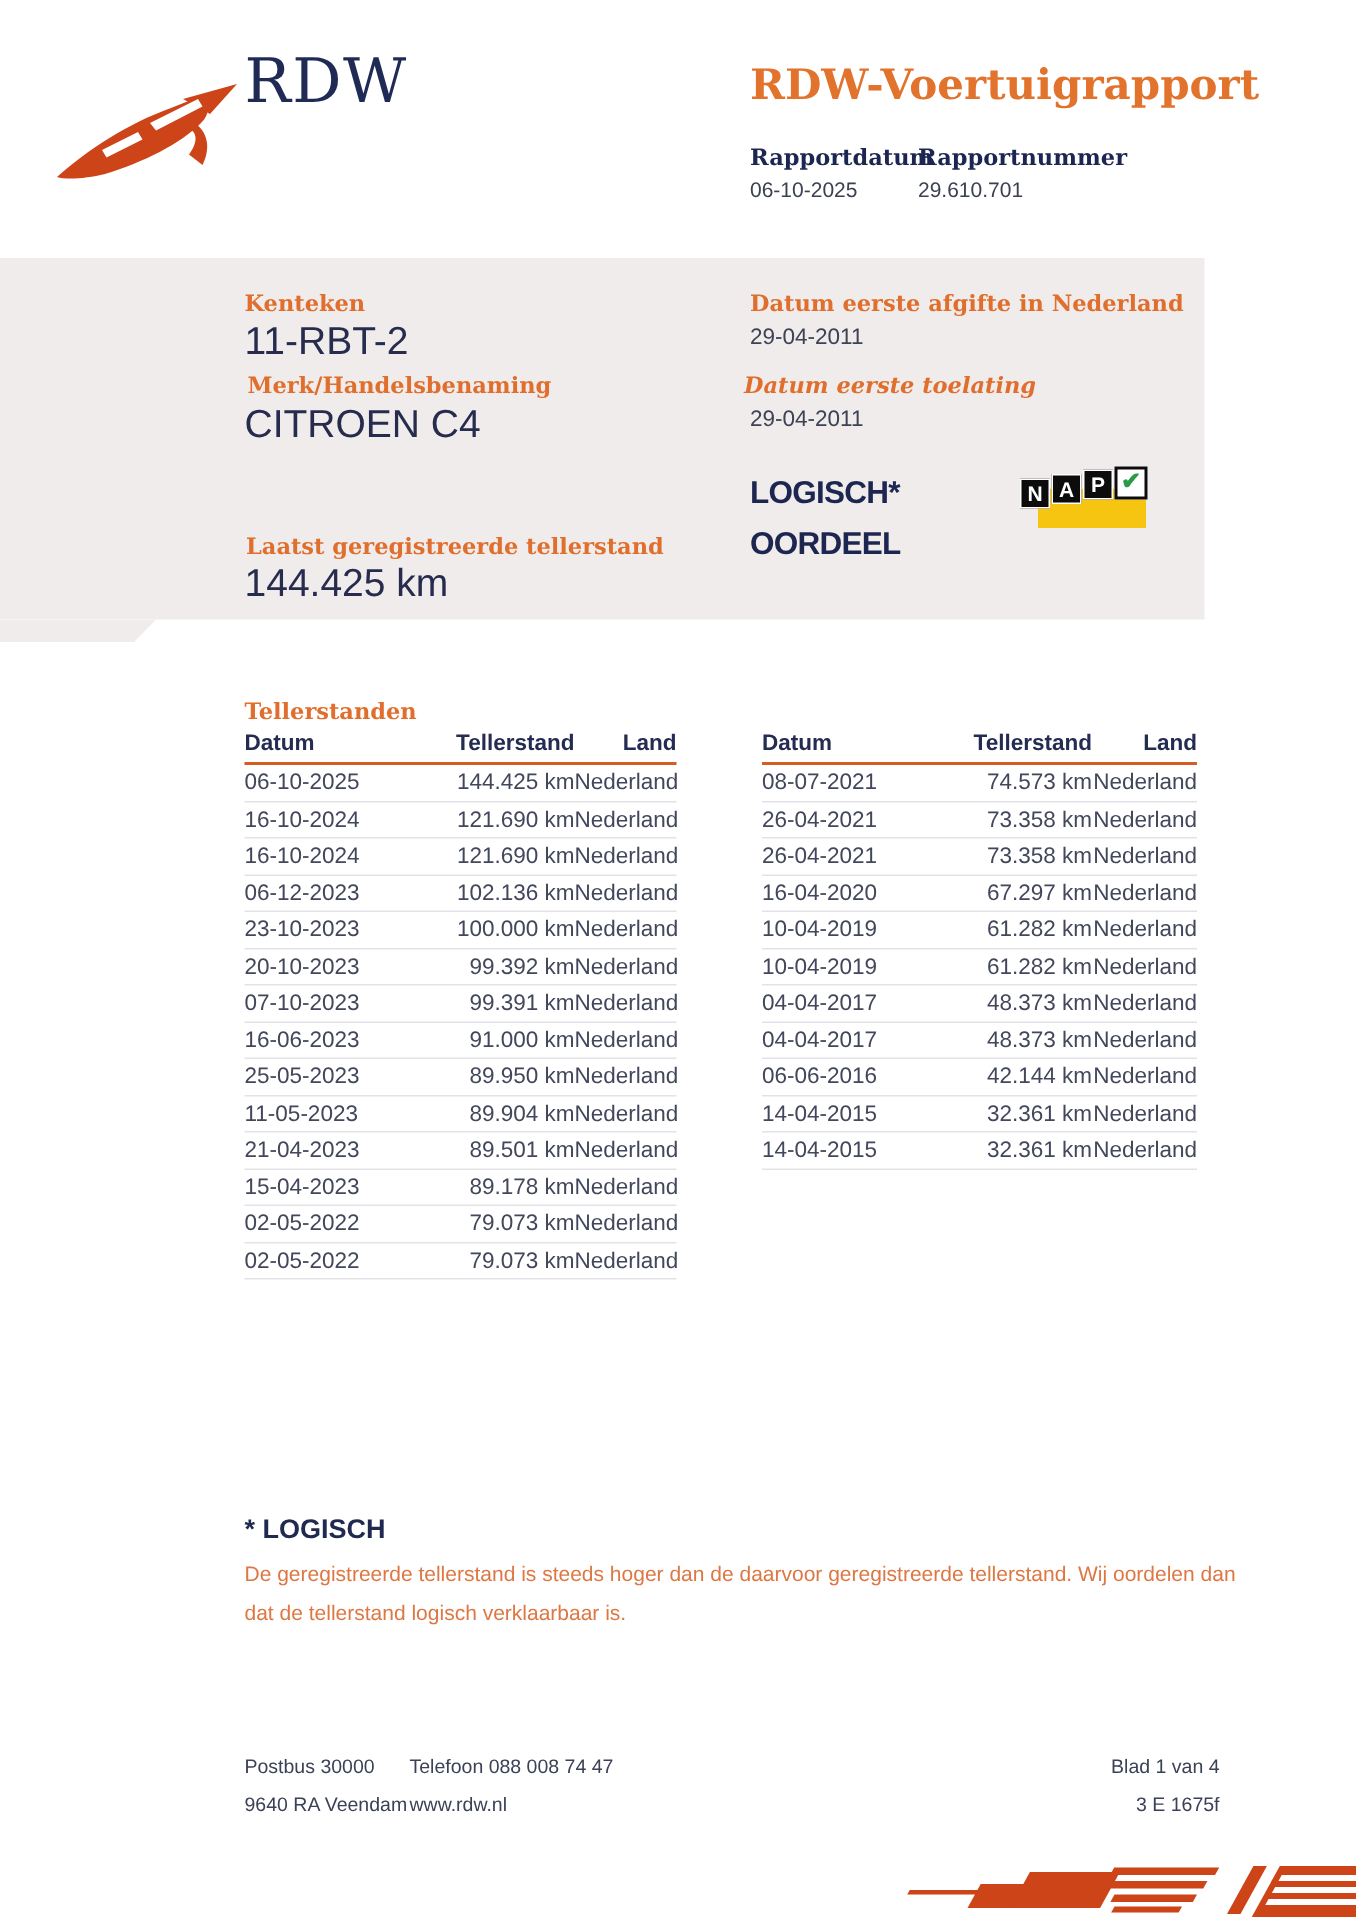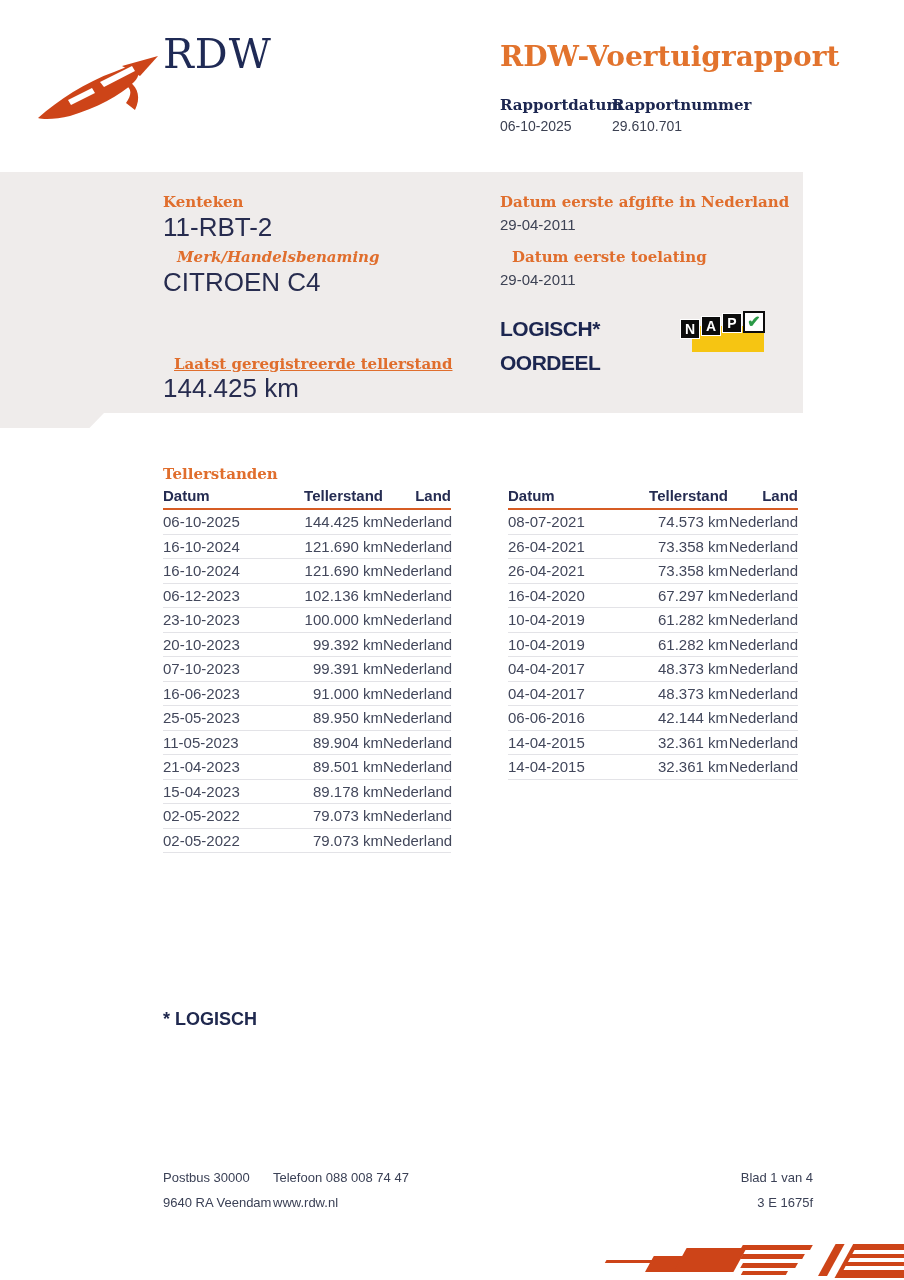--- a/index.html
+++ b/index.html
@@ -19,24 +19,24 @@
   .m-date-v{left:500px;top:118px;} .m-num-v{left:612px;top:118px;}
 
   
   .panel{left:0;top:172px;width:803px;height:241px;background:#efeceb;}
   .panel::after{content:"";position:absolute;left:0;bottom:-15px;width:104px;height:15px;
                 background:#efeceb;clip-path:polygon(0 0,100% 0,86% 100%,0 100%);}
   .olabel{font-family:"DejaVu Serif",serif;font-weight:700;font-size:15px;color:#e06e2d;}
   .bigval{font-family:Liberation Sans, sans-serif;font-size:26px;color:#272c4f;line-height:1;}
   .midval{font-size:15px;color:#3d4254;}
   .kenteken-l{left:163px;top:193px;} .kenteken-v{left:163px;top:214px;}
-  .merk-l{left:177px;top:248px;font-style:italic;}     .merk-v{left:163px;top:269px;}
-  .teller-l{left:174px;top:355px;text-decoration:underline;}   .teller-v{left:163px;top:375px;}
+  .merk-l{left:165px;top:248px;}     .merk-v{left:163px;top:269px;}
+  .teller-l{left:164px;top:355px;}   .teller-v{left:163px;top:375px;}
   .afgifte-l{left:500px;top:193px;}  .afgifte-v{left:500px;top:216px;}
-  .toelating-l{left:512px;top:248px;}.toelating-v{left:500px;top:271px;}
+  .toelating-l{left:496px;top:248px;font-style:italic;}.toelating-v{left:500px;top:271px;}
   .oordeel{left:500px;top:312px;font-size:21px;font-weight:800;color:#1c2650;
            line-height:34px;letter-spacing:-0.5px;}
 
   
   .nap{left:680px;top:310px;width:92px;height:46px;}
   .nap-yellow{position:absolute;left:12px;top:16px;width:72px;height:26px;background:#f6c512;}
   .nap-tile{position:absolute;width:20px;height:20px;background:#0c0c0c;color:#fff;
             font-weight:bold;font-size:14px;display:flex;align-items:center;justify-content:center;
             border:1px solid #fff;box-sizing:border-box;}
   .nap-n{left:0;top:9px;} .nap-a{left:21px;top:6px;} .nap-p{left:42px;top:3px;}
@@ -259,20 +259,21 @@
           <span>14-04-2015</span>
           <span>32.361 km</span>
           <span>Nederland</span>
         </div>
       </div>
   </div>
 
   <div class="abs fn-title">
     <span class="ast">*</span><span>LOGISCH</span>
   </div>
+  <div class="abs fn-text">De geregistreerde tellerstand is steeds hoger dan de daarvoor geregistreerde tellerstand. Wij oordelen dan dat de tellerstand logisch verklaarbaar is.</div>
 
   <div class="abs foot f-addr1">Postbus 30000</div>
   <div class="abs foot f-phone">Telefoon 088 008 74 47</div>
   <div class="abs foot f-addr2">9640 RA Veendam</div>
   <a class="abs foot f-web" href="#">www.rdw.nl</a>
   <div class="abs foot f-page">Blad 1 van 4</div>
   <div class="abs foot f-code">3 E 1675f</div>
 
   <svg class="abs stripes" viewBox="0 0 364 40" xmlns="http://www.w3.org/2000/svg">
     <g fill="#cd4418">

